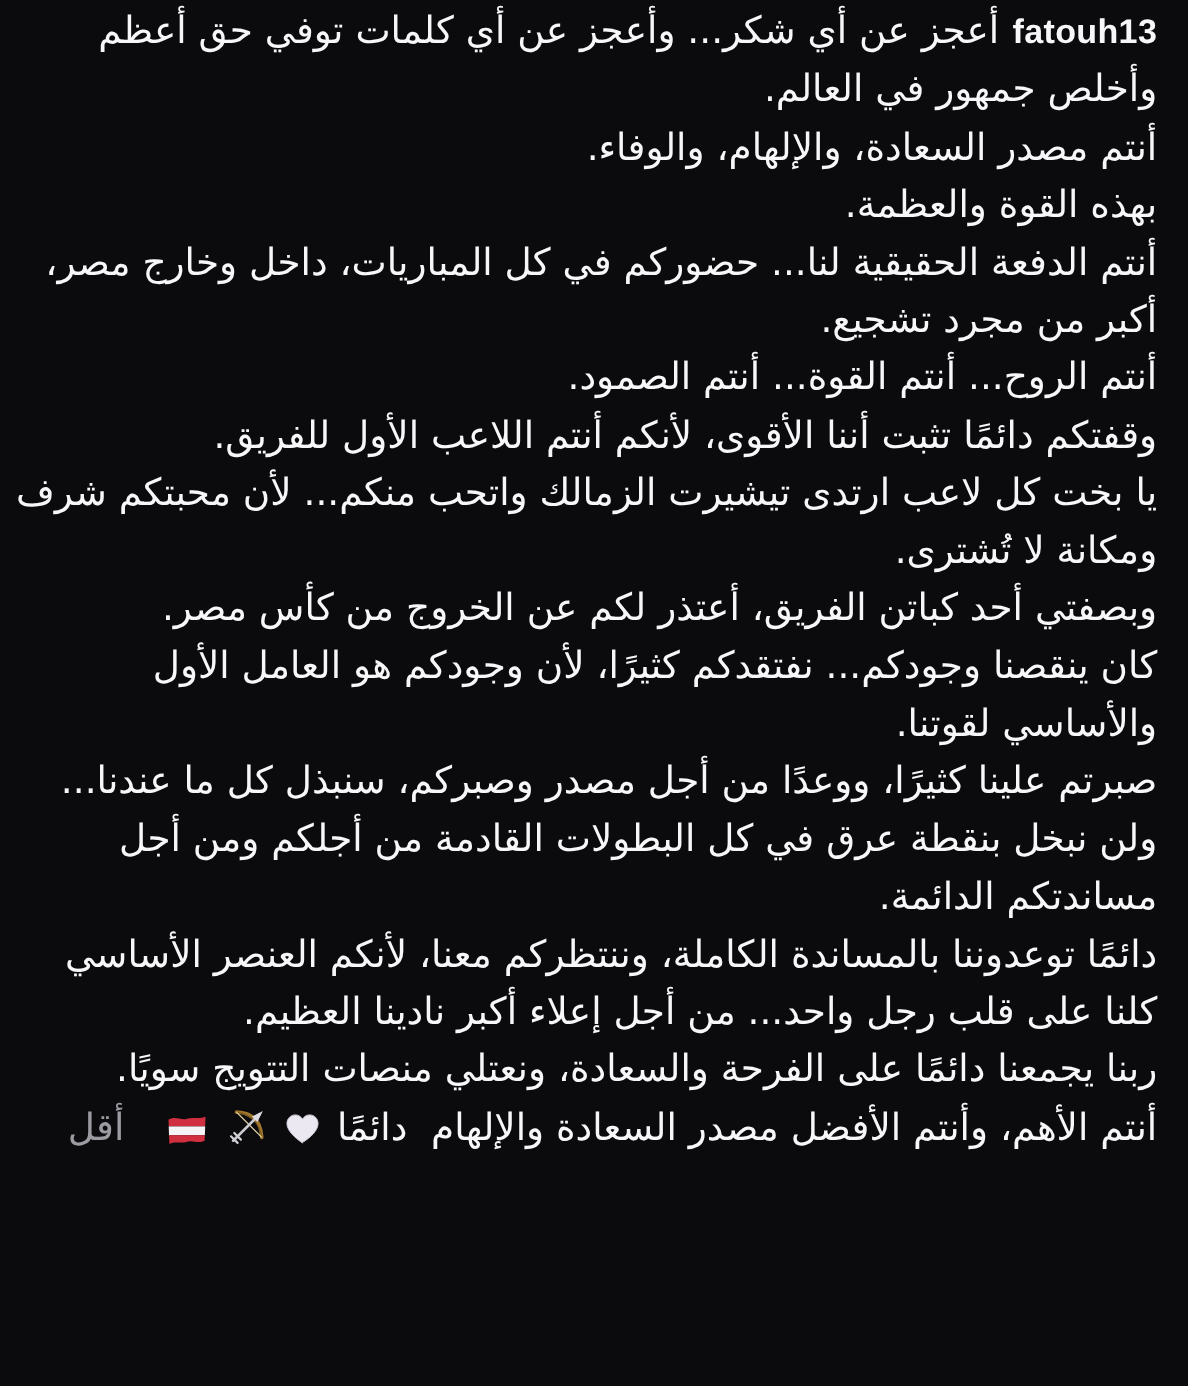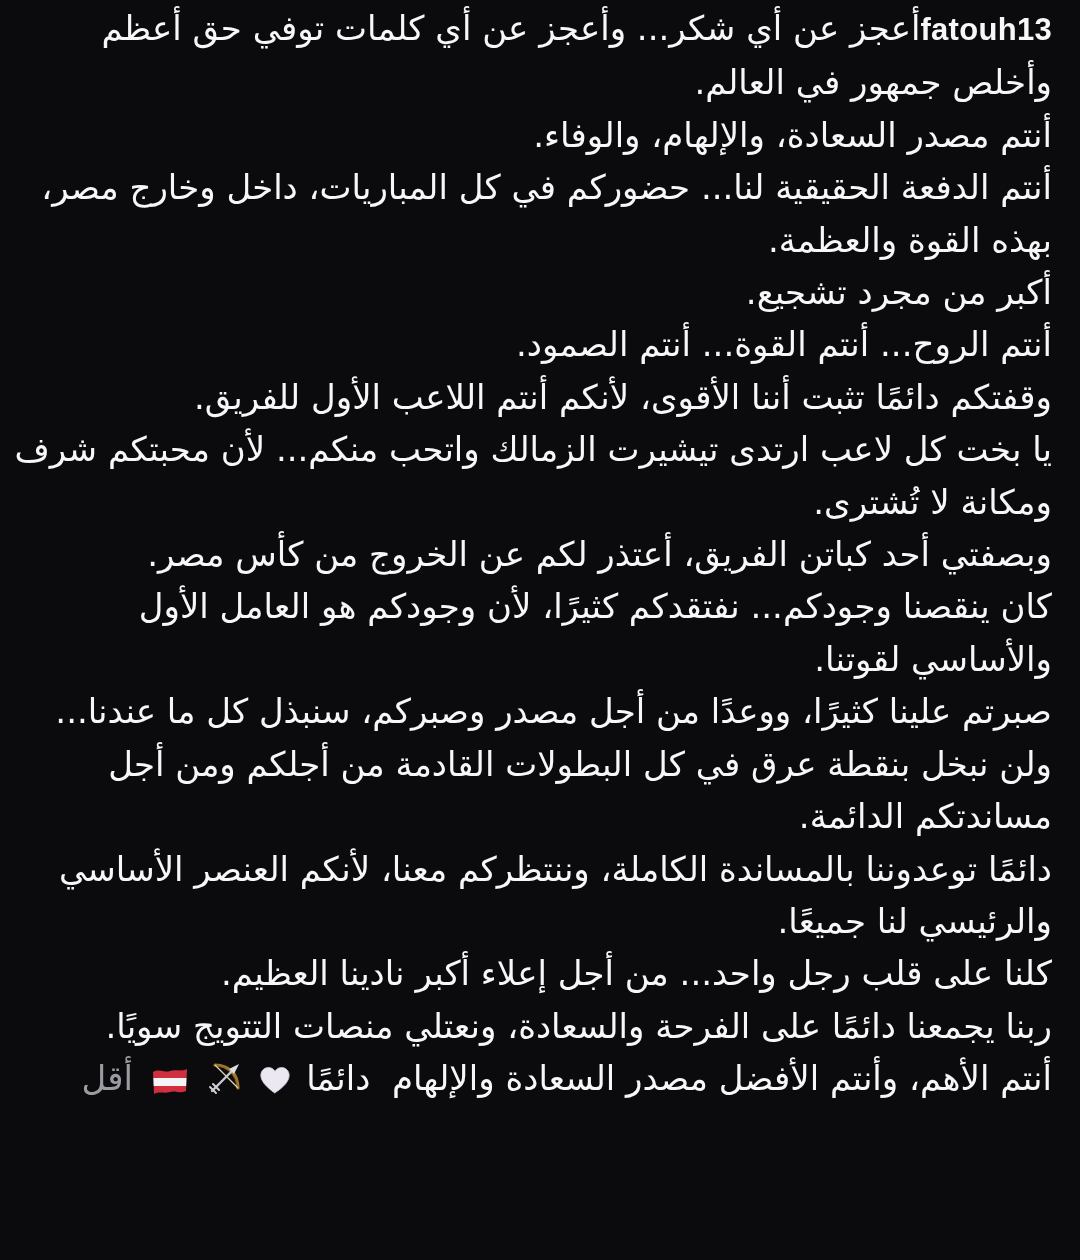--- a/index.html
+++ b/index.html
@@ -24,25 +24,26 @@
     white-space: nowrap;
   }
   .username {
     font-family: "Liberation Sans", "DejaVu Sans", sans-serif;
     font-weight: 700;
     font-size: 31px;
     letter-spacing: 0.3px;
     direction: ltr;
     unicode-bidi: embed;
     display: inline-block;
+    margin-left: 12px;
     cursor: pointer;
   }
   .see-less {
     color: #9b9ba1;
-    margin-right: 4px;
+    margin-right: 24px;
     cursor: pointer;
   }
   .emoji {
     display: inline-block;
     vertical-align: -7px;
     margin: 0 3px;
     line-height: 0;
   }
   .emoji svg { display: inline-block; }
 </style>
@@ -50,35 +51,34 @@
 <body>
 
 <div class="caption">
 
   <div class="line">
     <span class="username">fatouh13</span><span>أعجز عن أي شكر... وأعجز عن أي كلمات توفي حق أعظم</span>
   </div>
 
   <div class="line">وأخلص جمهور في العالم.</div>
   <div class="line">أنتم مصدر السعادة، والإلهام، والوفاء.</div>
+  <div class="line">بهذه القوة والعظمة.</div>
   <div class="line">أنتم الدفعة الحقيقية لنا... حضوركم في كل المباريات، داخل وخارج مصر،</div>
-  <div class="line">بهذه القوة والعظمة.</div>
   <div class="line">أكبر من مجرد تشجيع.</div>
   <div class="line">أنتم الروح... أنتم القوة... أنتم الصمود.</div>
   <div class="line">وقفتكم دائمًا تثبت أننا الأقوى، لأنكم أنتم اللاعب الأول للفريق.</div>
   <div class="line">يا بخت كل لاعب ارتدى تيشيرت الزمالك واتحب منكم... لأن محبتكم شرف</div>
   <div class="line">ومكانة لا تُشترى.</div>
   <div class="line">وبصفتي أحد كباتن الفريق، أعتذر لكم عن الخروج من كأس مصر.</div>
   <div class="line">كان ينقصنا وجودكم... نفتقدكم كثيرًا، لأن وجودكم هو العامل الأول</div>
   <div class="line">والأساسي لقوتنا.</div>
   <div class="line">صبرتم علينا كثيرًا، ووعدًا من أجل مصدر وصبركم، سنبذل كل ما عندنا...</div>
   <div class="line">ولن نبخل بنقطة عرق في كل البطولات القادمة من أجلكم ومن أجل</div>
   <div class="line">مساندتكم الدائمة.</div>
   <div class="line">دائمًا توعدوننا بالمساندة الكاملة، وننتظركم معنا، لأنكم العنصر الأساسي</div>
-  <div class="line">والرئيسي لنا جميعًا.</div>
   <div class="line">كلنا على قلب رجل واحد... من أجل إعلاء أكبر نادينا العظيم.</div>
   <div class="line">ربنا يجمعنا دائمًا على الفرحة والسعادة، ونعتلي منصات التتويج سويًا.</div>
 
   <div class="line">
     <span>أنتم الأهم، وأنتم الأفضل مصدر السعادة والإلهام &nbsp;دائمًا</span>
 
     <span class="emoji">
       <svg width="34" height="34" viewBox="0 0 24 24">
         <path d="M12 21.3C10.6 20.2 2 14.6 2 8.8 2 5.6 4.4 3.2 7.4 3.2c1.9 0 3.6 1 4.6 2.7 1-1.7 2.7-2.7 4.6-2.7 3 0 5.4 2.4 5.4 5.6 0 5.8-8.6 11.4-10 12.1z" fill="#ece8f2" stroke="#cfcad9" stroke-width="0.6"></path>
       </svg>

